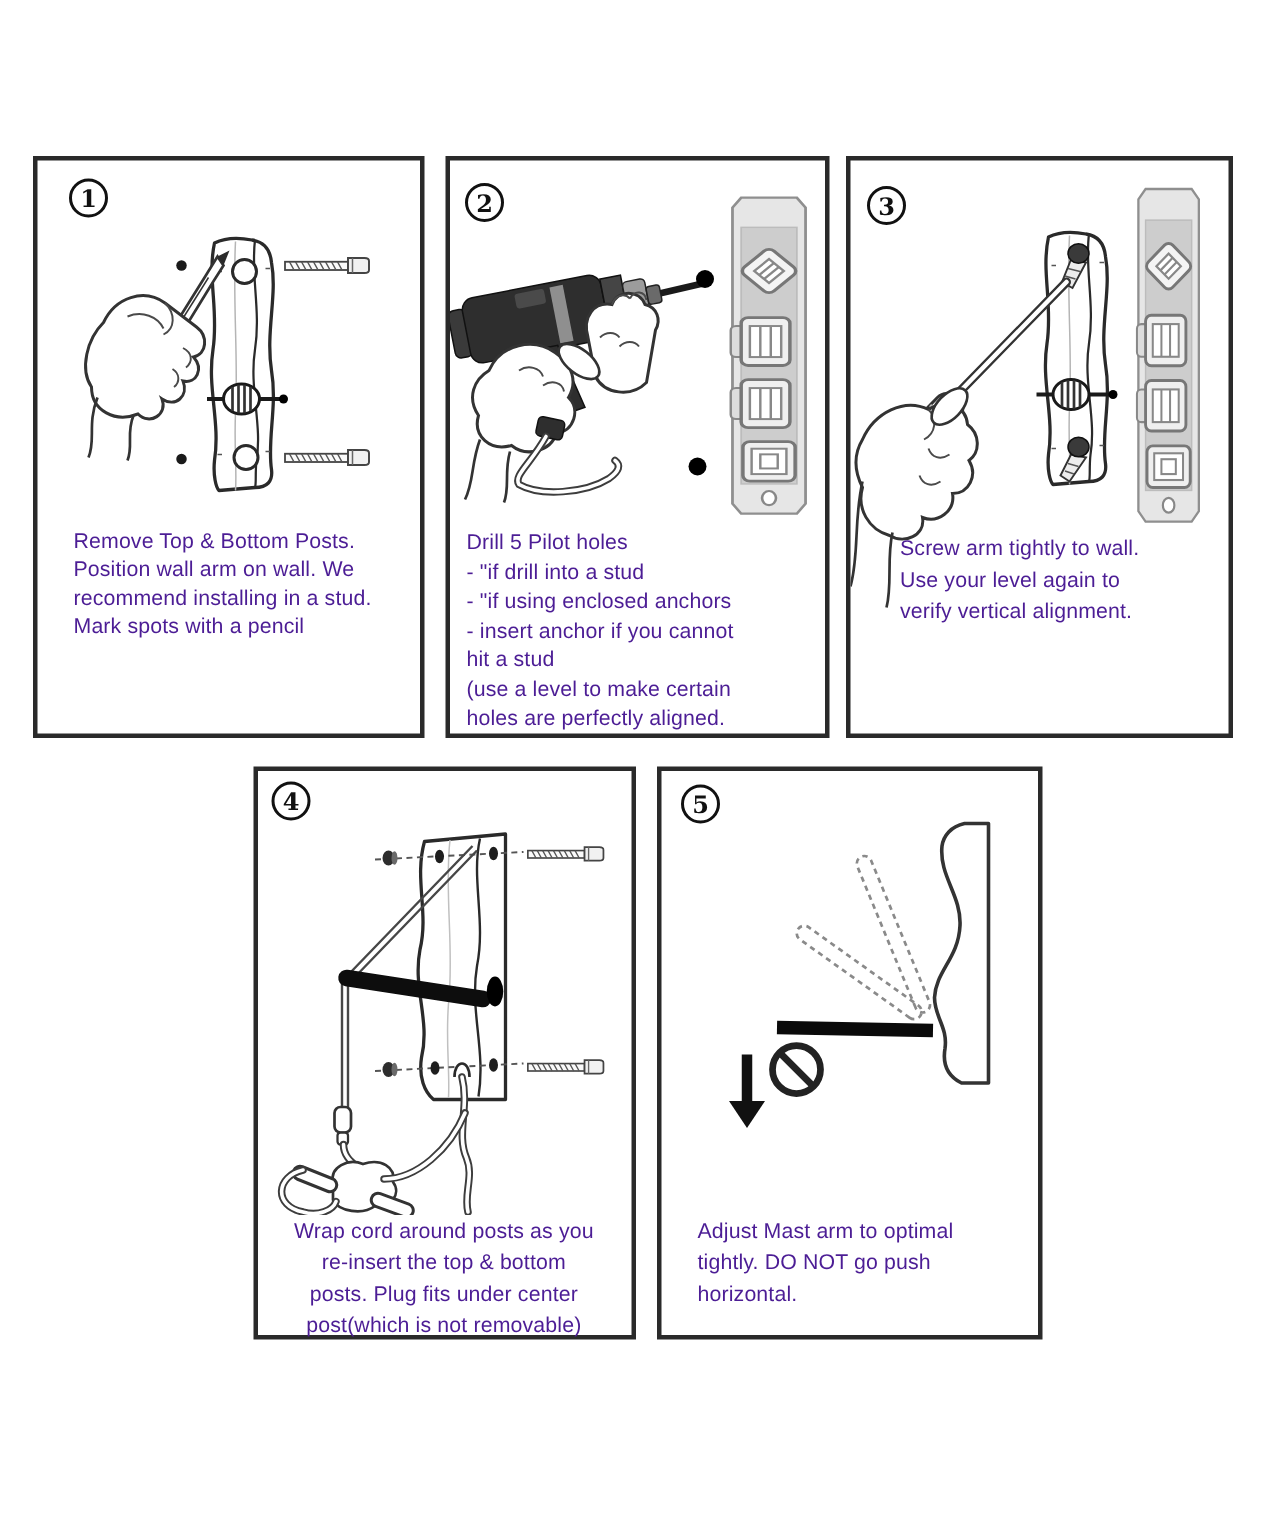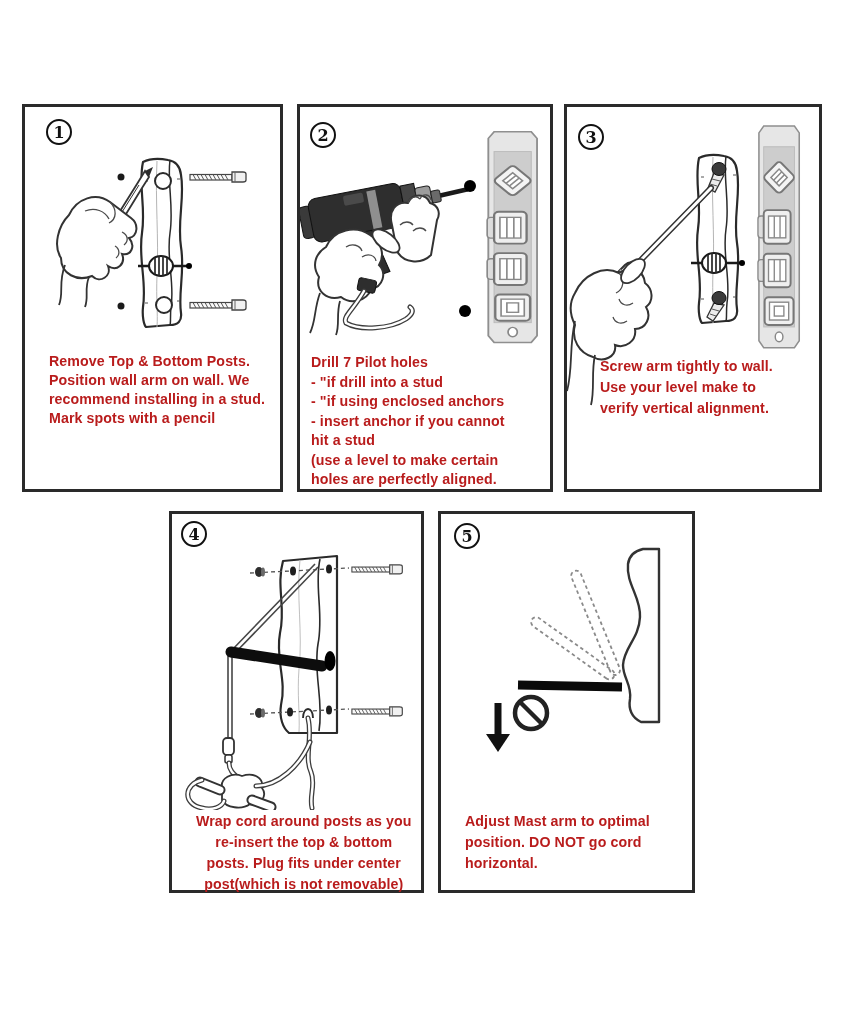--- a/index.html
+++ b/index.html
@@ -8,22 +8,22 @@
   .panel{position:absolute;background:#fff;border:3px solid #2a2a2a;box-sizing:border-box;}
   #panel-1{left:22px;top:104px;width:261px;height:388px;}
   #panel-2{left:297px;top:104px;width:256px;height:388px;}
   #panel-3{left:564px;top:104px;width:258px;height:388px;}
   #panel-4{left:169px;top:511px;width:255px;height:382px;}
   #panel-5{left:438px;top:511px;width:257px;height:382px;}
   .badge{position:absolute;width:26px;height:26px;border:2.5px solid #111;border-radius:50%;
          display:flex;align-items:center;justify-content:center;
          font-family:"DejaVu Serif",serif;font-size:16px;font-weight:700;color:#111;
          box-sizing:border-box;background:#fff;}
-  .caption{position:absolute;white-space:pre;font-weight:700;font-size:14.2px;
-           letter-spacing:0.1px;color:#b91c1c;}
+  .caption{position:absolute;white-space:pre;font-weight:400;font-size:14.2px;
+           letter-spacing:0.1px;color:#4c1d95;}
   .cap1{left:24px;top:245px;line-height:19px;}
   .cap2{left:11px;top:246px;line-height:19.5px;}
   .cap3{left:33px;top:249px;line-height:21px;}
   .cap4{left:24px;top:297px;line-height:21px;text-align:center;}
   .cap5{left:24px;top:297px;line-height:21px;}
   .art{position:absolute;left:0;top:0;}
   
   .hole{fill:#fff;stroke:#2a2a2a;stroke-width:2;}
   .thin{fill:none;stroke:#4a4a4a;stroke-width:1.3;}
   .thin2{fill:none;stroke:#333;stroke-width:1.8;fill:none;}
@@ -164,21 +164,21 @@
       </g>
       <rect x="58" y="172" width="18" height="13" rx="3" transform="rotate(12 67 178)" fill="#2e2e2e" stroke="#111"></rect>
       <g>
         <path class="cord-o" d="M 64,184 C 54,202 42,210 46,216 C 60,224 90,222 106,212 C 113,207 114,203 110,200"></path>
         <path class="cord-i" d="M 64,184 C 54,202 42,210 46,216 C 60,224 90,222 106,212 C 113,207 114,203 110,200"></path>
       </g>
     </svg>
     <div class="badge" style="left:10px;top:15px">
         <span>2</span>
       </div>
-    <div class="caption cap2">Drill 7 Pilot holes
+    <div class="caption cap2">Drill 5 Pilot holes
 - "if drill into a stud
 - "if using enclosed anchors
 - insert anchor if you cannot
 hit a stud
 (use a level to make certain
 holes are perfectly aligned.</div>
   </div>
 
   <div class="panel" id="panel-3">
     <svg class="art" width="252" height="300" viewBox="0 0 252 300">
@@ -209,21 +209,21 @@
         <path d="M 8,186 C 16,168 36,158 52,166 C 64,158 77,164 78,176 C 86,182 87,194 79,200 C 85,210 79,222 68,222 C 70,234 58,242 48,238 C 50,250 36,256 26,250 C 12,246 4,232 8,218 C 2,206 2,196 8,186 Z" fill="#fff" stroke="#333" stroke-width="2"></path>
         <path class="thin" d="M 52,166 C 58,172 57,182 49,186 M 66,196 C 60,200 54,198 52,192 M 60,214 C 54,218 48,216 46,210"></path>
         <ellipse transform="translate(66,164) rotate(-46)" rx="15" ry="8" fill="#fff" stroke="#333" stroke-width="1.8"></ellipse>
         <path class="thin2" d="M 8,214 C 2,240 6,262 0,284 M 28,248 C 24,266 28,282 24,298"></path>
       </g>
     </svg>
     <div class="badge" style="left:11px;top:17px">
         <span>3</span>
       </div>
     <div class="caption cap3">Screw arm tightly to wall.
-Use your level make to
+Use your level again to
 verify vertical alignment.</div>
   </div>
 
   <div class="panel" id="panel-4">
     <svg class="art" width="249" height="296" viewBox="0 0 249 296">
       <g>
         <path d="M 111,47 C 104,72 114,94 108,119 C 103,145 115,166 109,191 C 107,204 111,214 117,219 L 165,219 L 165,42 Z" fill="#fff" stroke="#2a2a2a" stroke-width="2.2" stroke-linejoin="round"></path>
         <path d="M 148,45 C 142,72 152,100 146,130 C 141,160 152,186 147,217" fill="none" stroke="#2a2a2a" stroke-width="1.6"></path>
         <path d="M 128,46 C 124,80 131,120 127,155 C 125,180 128,200 127,218" fill="none" stroke="#c0c0c0" stroke-width="1"></path>
       </g>
@@ -295,17 +295,17 @@
       </g>
       <g>
         <circle cx="90" cy="199" r="16" fill="none" stroke="#222" stroke-width="4.5"></circle>
         <line x1="79" y1="188" x2="101" y2="210" stroke="#222" stroke-width="4.5"></line>
       </g>
     </svg>
     <div class="badge" style="left:13px;top:9px">
         <span>5</span>
       </div>
     <div class="caption cap5">Adjust Mast arm to optimal
-position. DO NOT go cord
+tightly. DO NOT go push
 horizontal.</div>
   </div>
 
 </div>
 
 </body></html>

